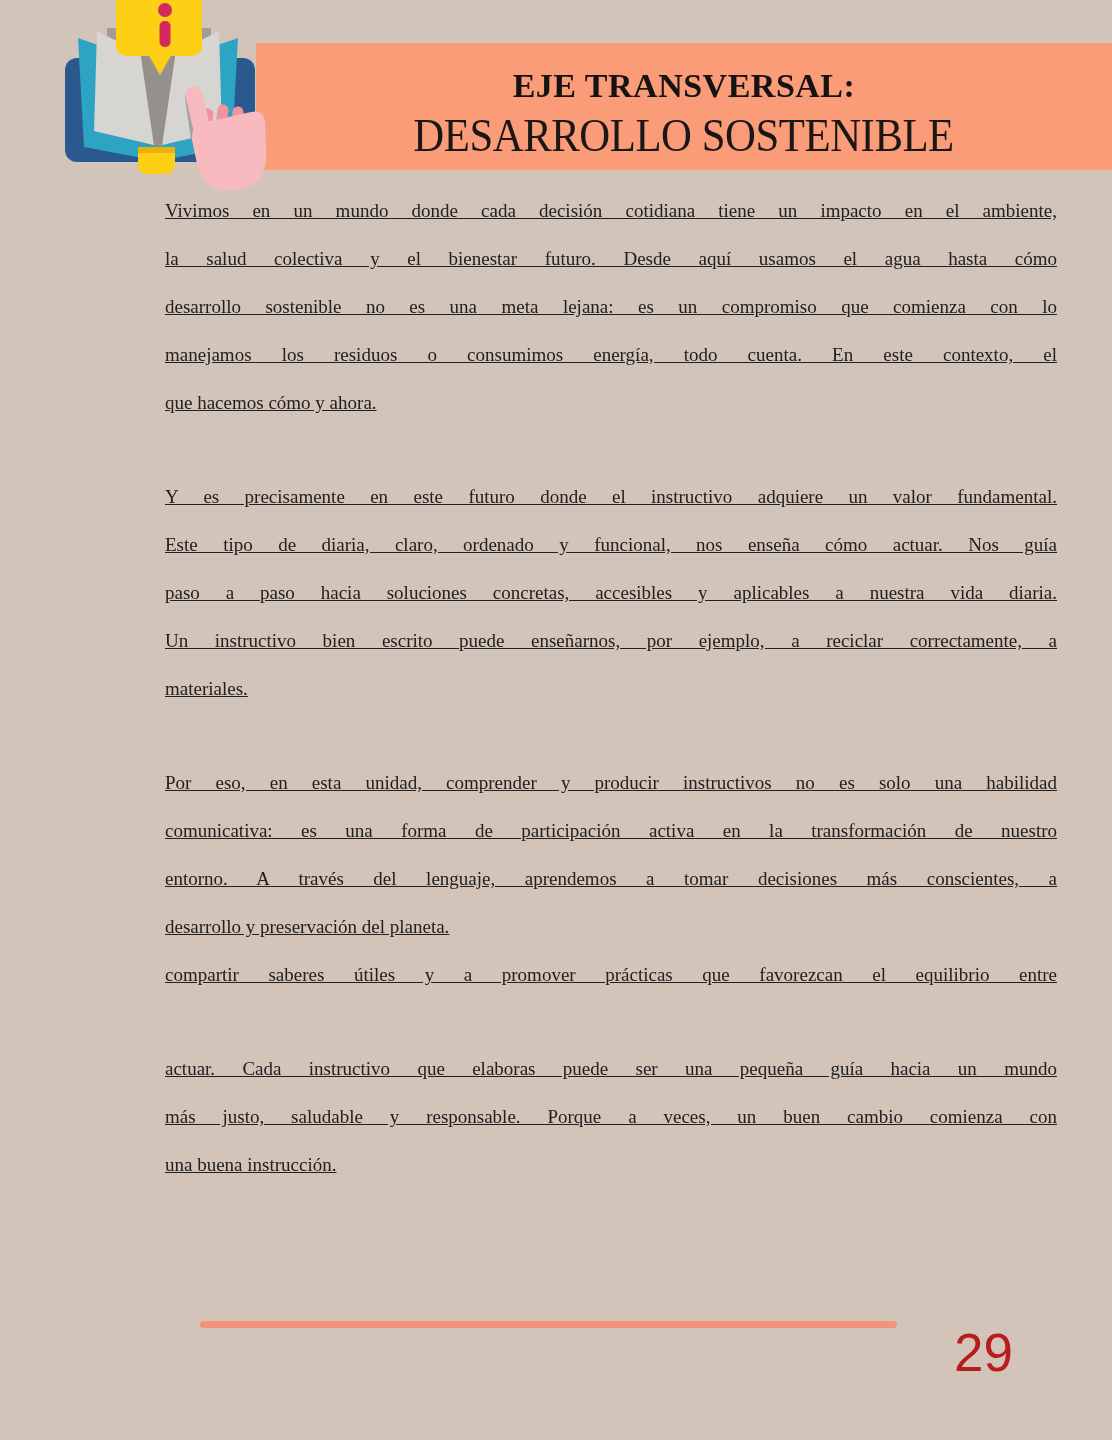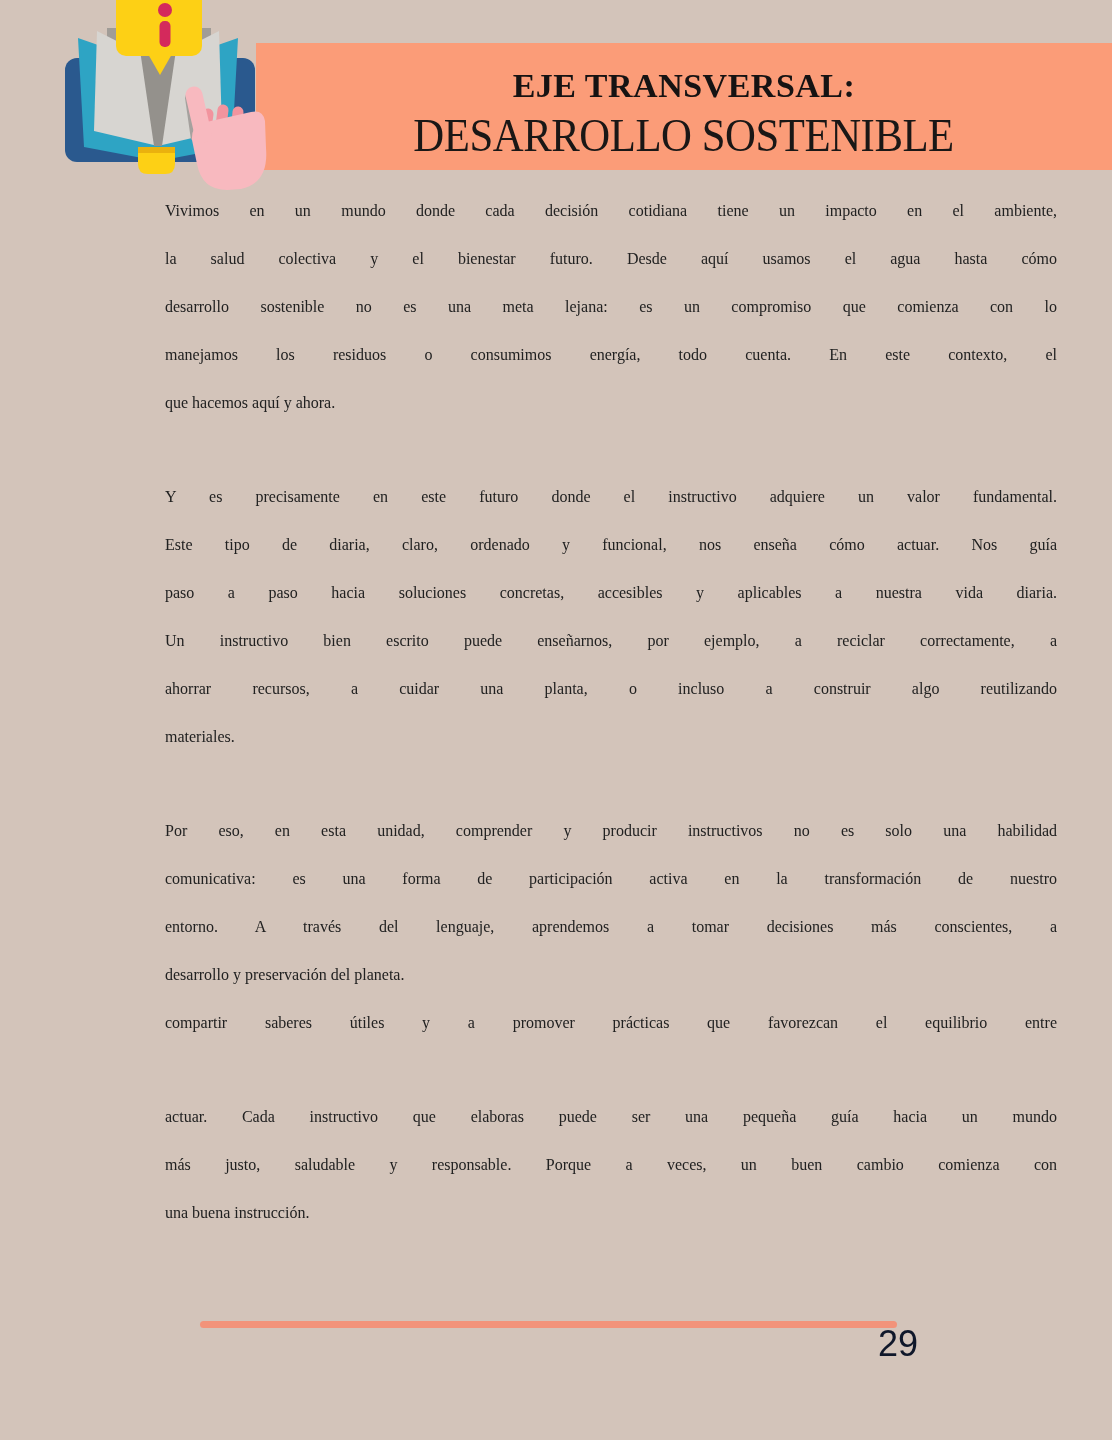--- a/index.html
+++ b/index.html
@@ -23,34 +23,34 @@
   }
   .title2{
     font-weight:normal;font-size:46px;line-height:56px;color:#1a1716;
     letter-spacing:-0.5px;transform:scaleX(0.93);transform-origin:center;
   }
   
   .icon-wrap{position:absolute;left:55px;top:0;width:230px;height:200px;z-index:5;}
   
   .content{
     position:absolute;left:165px;top:187px;width:892px;
-    font-size:16px;line-height:48px;color:#212121;
+    font-size:19px;line-height:48px;color:#212121;text-decoration:underline;
   }
   .para{margin:0 0 46px 0;}
   .line{text-align:justify;text-align-last:justify;}
   .line.last{text-align-last:left;}
   
   .footer-rule{
     position:absolute;left:200px;top:1321px;width:697px;height:7px;
     background:#f2937a;border-radius:3.5px;
   }
   .page-number{
-    position:absolute;left:878px;top:1325px;
+    position:absolute;left:954px;top:1325px;
     font-family:"Liberation Sans", sans-serif;
-    font-size:36px;line-height:1.05;color:#0f172a;
+    font-size:53px;line-height:1.05;color:#b91c1c;
   }
 </style>
 </head>
 <body>
 
 <div class="page">
 
   <div class="banner">
     <div class="title1">EJE TRANSVERSAL:</div>
     <div class="title2">DESARROLLO SOSTENIBLE</div>
@@ -106,28 +106,27 @@
       </g>
     </svg>
   </div>
 
   <main class="content">
       <div class="para">
         <div class="line">Vivimos en un mundo donde cada decisión cotidiana tiene un impacto en el ambiente,</div>
         <div class="line">la salud colectiva y el bienestar futuro. Desde aquí usamos el agua hasta cómo</div>
         <div class="line">desarrollo sostenible no es una meta lejana: es un compromiso que comienza con lo</div>
         <div class="line">manejamos los residuos o consumimos energía, todo cuenta. En este contexto, el</div>
-        <div class="line last">que hacemos aquí y ahora.</div>
+        <div class="line last">que hacemos cómo y ahora.</div>
       </div>
       <div class="para">
         <div class="line">Y es precisamente en este futuro donde el instructivo adquiere un valor fundamental.</div>
         <div class="line">Este tipo de diaria, claro, ordenado y funcional, nos enseña cómo actuar. Nos guía</div>
         <div class="line">paso a paso hacia soluciones concretas, accesibles y aplicables a nuestra vida diaria.</div>
         <div class="line">Un instructivo bien escrito puede enseñarnos, por ejemplo, a reciclar correctamente, a</div>
-        <div class="line">ahorrar recursos, a cuidar una planta, o incluso a construir algo reutilizando</div>
         <div class="line last">materiales.</div>
       </div>
       <div class="para">
         <div class="line">Por eso, en esta unidad, comprender y producir instructivos no es solo una habilidad</div>
         <div class="line">comunicativa: es una forma de participación activa en la transformación de nuestro</div>
         <div class="line">entorno. A través del lenguaje, aprendemos a tomar decisiones más conscientes, a</div>
         <div class="line last">desarrollo y preservación del planeta.</div>
         <div class="line">compartir saberes útiles y a promover prácticas que favorezcan el equilibrio entre</div>
       </div>
       <div class="para">

